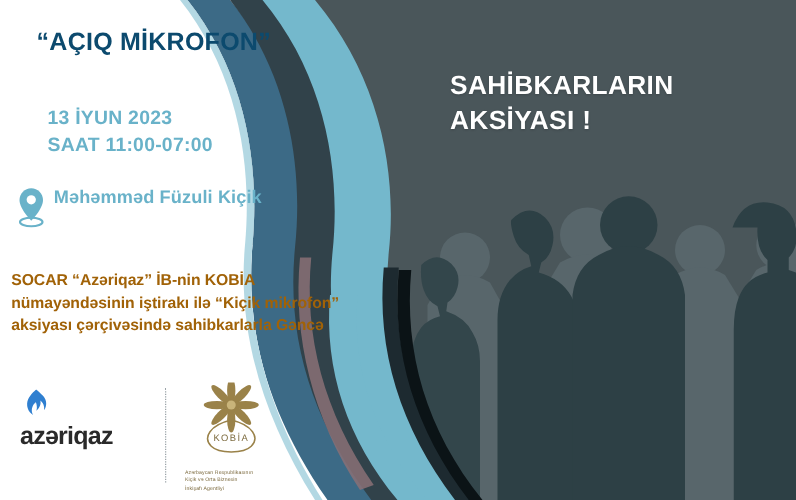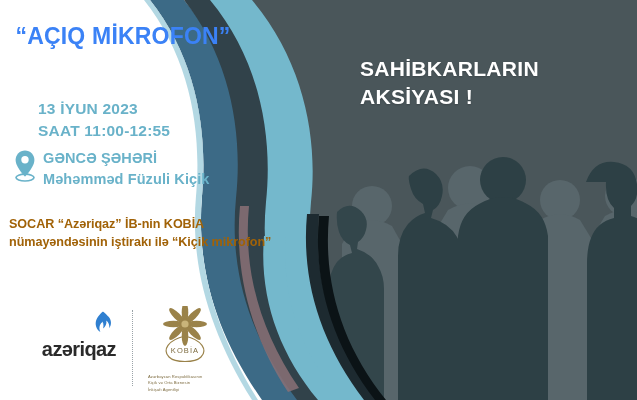--- a/index.html
+++ b/index.html
@@ -19,28 +19,28 @@
   .right-panel svg{display:block;}
 
   
   .left-col{
     position:absolute;left:0;top:0;width:300px;height:400px;
     z-index:5;
   }
 
   .title{
     position:absolute;left:8px;top:22px;width:230px;
-    color:#3b82f6;
-    font-size:23px;font-weight:bold;line-height:1.28;
+    color:#0c4a6e;
+    font-size:20px;font-weight:bold;line-height:1.28;
     text-align:center;letter-spacing:.2px;
   }
   .title .l2{display:block;}
 
   .datetime{
-    position:absolute;left:38px;top:98px;width:230px;
+    position:absolute;left:38px;top:84px;width:230px;
     color:#69b2c9;
     font-size:15.5px;font-weight:bold;line-height:1.42;
     letter-spacing:.2px;
   }
   .datetime span{display:block;}
 
   .location{
     position:absolute;left:14px;top:148px;width:260px;
     display:flex;align-items:flex-start;gap:7px;
   }
@@ -57,21 +57,21 @@
     font-size:12.6px;font-weight:bold;line-height:1.42;
     letter-spacing:-.05px;
   }
   .body-text span{display:block;}
 
   
   .logos{
     position:absolute;left:16px;top:306px;width:270px;height:88px;
     display:flex;align-items:flex-start;
   }
-  .logo-azeriqaz{width:100px;text-align:right;padding-top:4px;}
+  .logo-azeriqaz{width:100px;text-align:left;padding-top:4px;}
   .logo-azeriqaz .flame{height:26px;}
   .logo-azeriqaz .wordmark{
     font-size:20px;font-weight:bold;color:#2a2a2a;letter-spacing:-.6px;
     margin-top:2px;
   }
   .divider{
     width:1px;height:76px;margin:4px 14px 0 16px;
     border-left:1px dotted #9aa3a8;
   }
   .logo-kobia{width:108px;text-align:left;}
@@ -208,41 +208,41 @@
   </div>
 
   <div class="left-col">
 
     <div class="title">
       <span class="l1">“AÇIQ MİKROFON”</span>
     </div>
 
     <div class="datetime">
       <span>13 İYUN 2023</span>
-      <span>SAAT 11:00-12:55</span>
+      <span>SAAT 11:00-07:00</span>
     </div>
 
     <div class="location">
       <span class="pin">
         <svg width="22" height="34" viewBox="0 0 22 34" xmlns="http://www.w3.org/2000/svg">
           <path d="M11 1.5 C5.8 1.5 1.6 5.7 1.6 10.9 C1.6 18 11 27.5 11 27.5
                    S20.4 18 20.4 10.9 C20.4 5.7 16.2 1.5 11 1.5 Z" fill="#69b2c9"></path>
           <circle cx="11" cy="10.8" r="3.7" fill="#ffffff"></circle>
           <ellipse cx="11" cy="28.6" rx="9" ry="3.4" fill="none" stroke="#69b2c9" stroke-width="1.7"></ellipse>
         </svg>
       </span>
       <span class="loc-text">
-        <span>GƏNCƏ ŞƏHƏRİ</span>
         <span>Məhəmməd Füzuli Kiçik</span>
       </span>
     </div>
 
     <div class="body-text">
       <span>SOCAR “Azəriqaz” İB-nin KOBİA</span>
       <span>nümayəndəsinin iştirakı ilə “Kiçik mikrofon”</span>
+      <span>aksiyası çərçivəsində sahibkarlarla Gəncə</span>
     </div>
 
     <div class="logos">
 
       <div class="logo-azeriqaz">
         <div class="flame">
           <svg width="26" height="26" viewBox="0 0 26 26" xmlns="http://www.w3.org/2000/svg">
             <path d="M13 1.5 C13 1.5 8.5 5 6.6 9.2 C4.4 14 6.3 19.6 10.4 21.9
                      C8.6 18.4 9.6 15.1 11.6 12.6 C13.3 14.6 13.6 16.6 13.1 18.5
                      C15.4 16.6 17 13.8 16.3 10.4 C18.6 12.2 19.8 15.3 19.2 18.2

